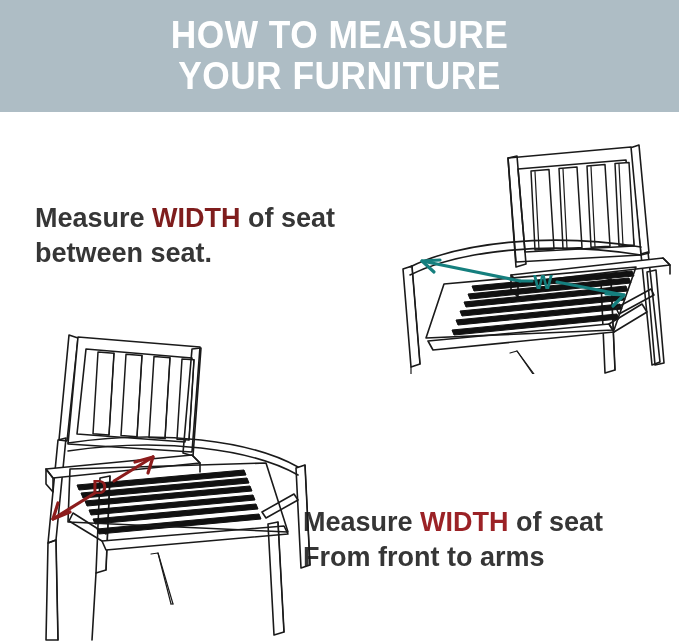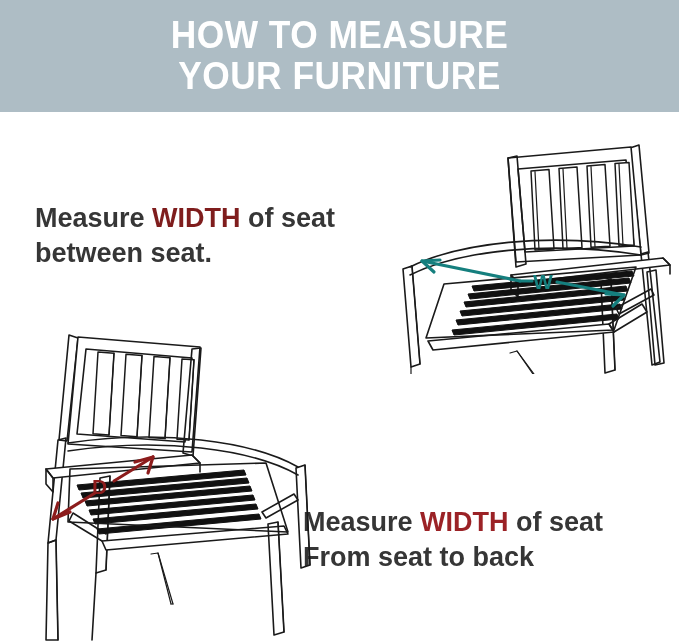--- a/index.html
+++ b/index.html
@@ -156,21 +156,21 @@
 
 <div id="content">
 
   <div class="callout" id="width-callout">
     <span class="callout-line"><span>Measure </span><span class="kw-width">WIDTH</span><span> of seat</span></span>
     <span class="callout-line">between seat.</span>
   </div>
 
   <div class="callout" id="depth-callout">
     <span class="callout-line"><span>Measure </span><span class="kw-depth">WIDTH</span><span> of seat</span></span>
-    <span class="callout-line">From seat to back</span>
+    <span class="callout-line">From front to arms</span>
   </div>
 
   <svg class="chair-svg" id="chair-width-svg" width="275" height="240" viewBox="0 0 275 240">
 
     <path class="ln" d="M 243 120 L 250 118 L 262 228 L 254 231 Z"></path>
 
     <path class="ln" d="M 232 14 L 241 11 L 251 119 L 243 121 Z"></path>
 
     <path class="panel" d="M 110 24 L 233 13 L 243 121 L 118 128 Z"></path>
 

